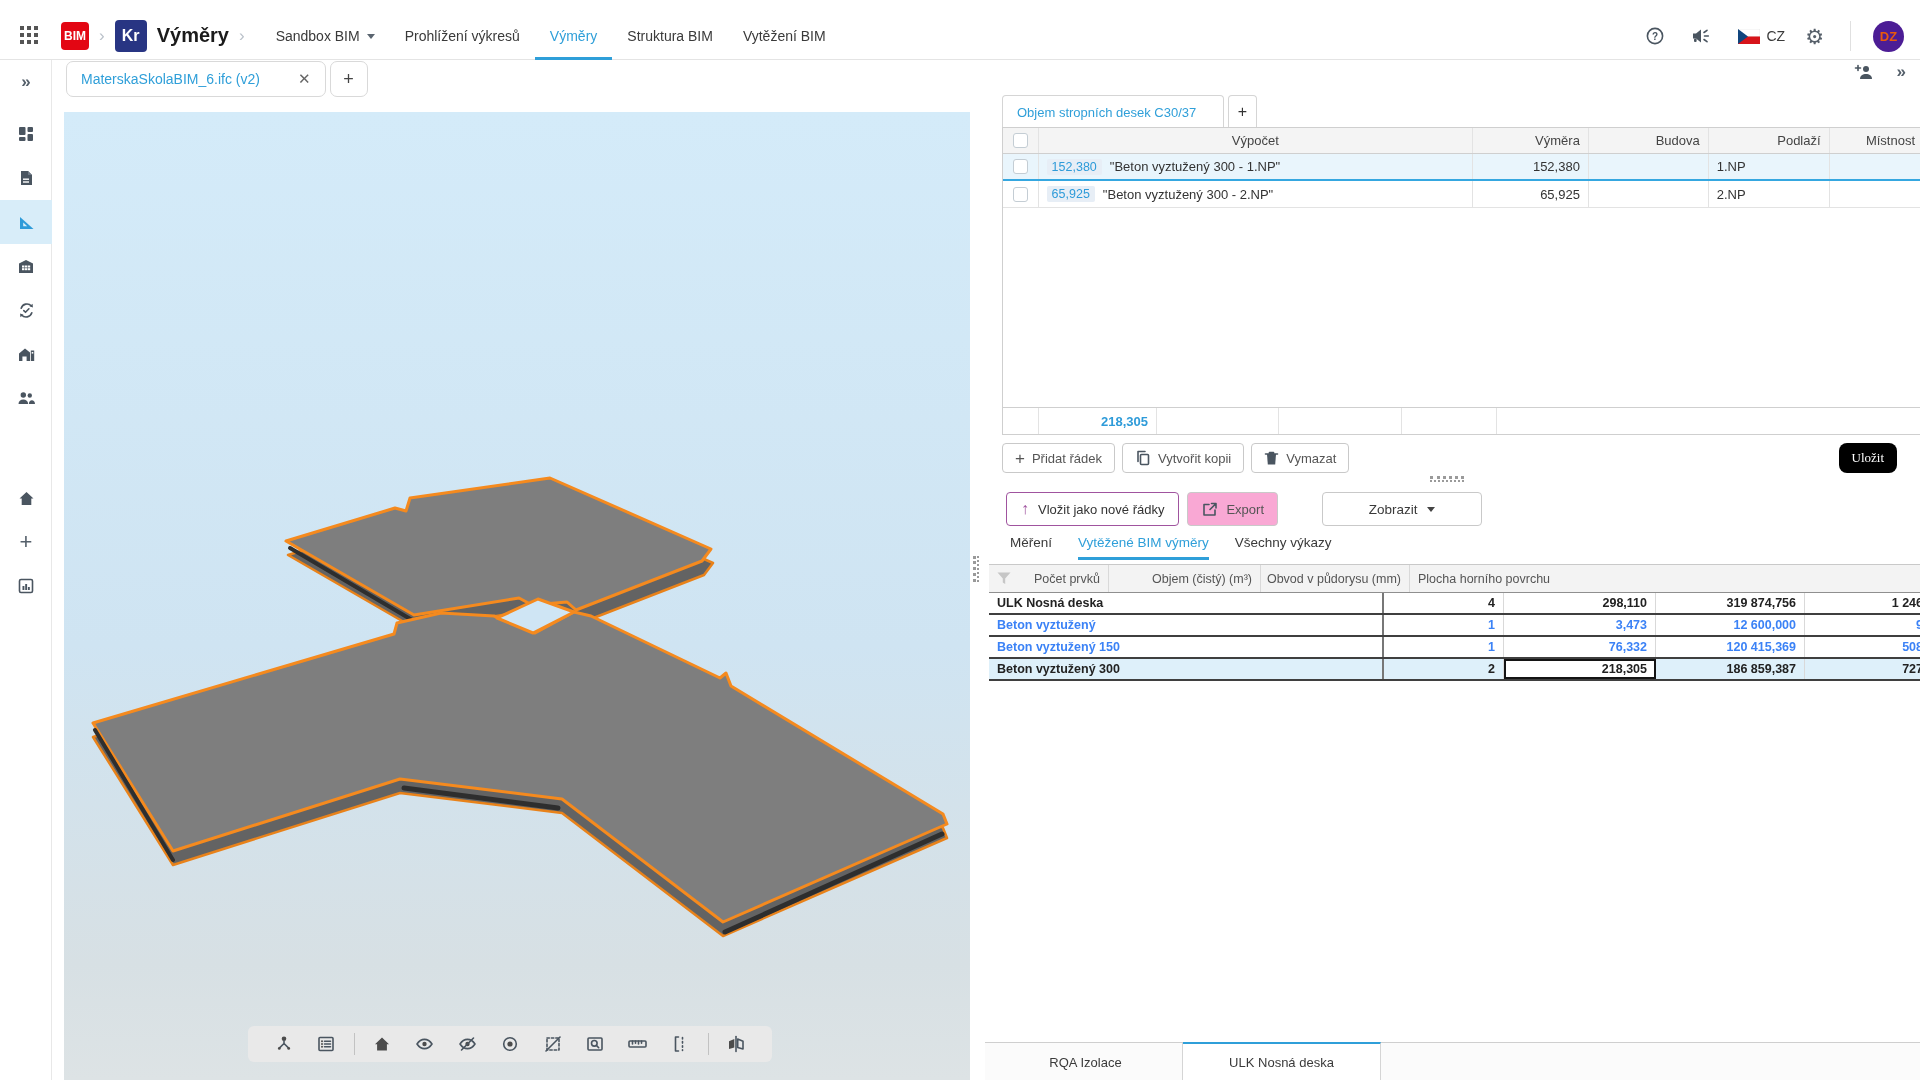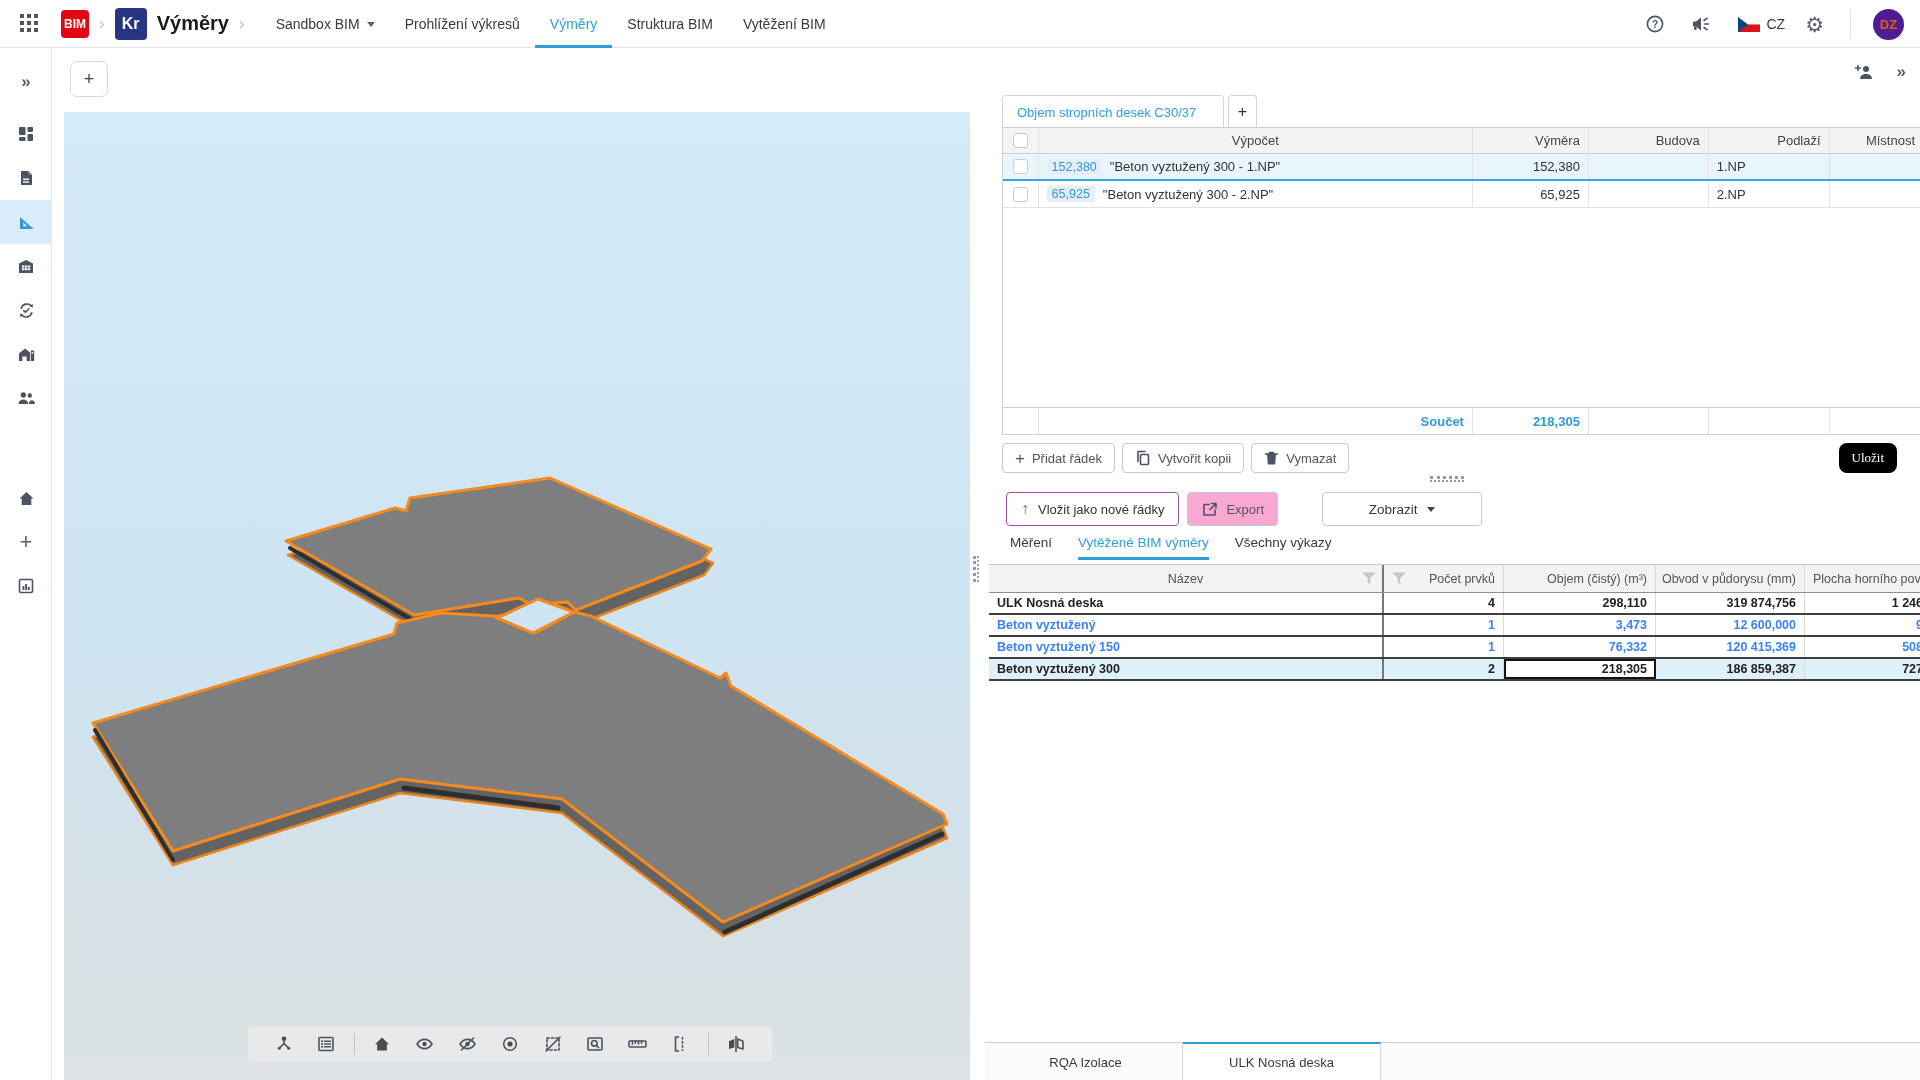--- a/index.html
+++ b/index.html
@@ -2,21 +2,21 @@
 <html><head>
 <meta charset="utf-8">
 <style>
   * { margin:0; padding:0; box-sizing:border-box; }
   html,body { width:1920px; height:1080px; overflow:hidden; background:#fff;
     font-family:"Liberation Sans", sans-serif; color:#333; }
   svg { display:block; }
   .ic { stroke:#4a5560; stroke-width:1.6; fill:none; stroke-linecap:round; stroke-linejoin:round; }
 
   
-  .topbar { position:absolute; left:0; top:0; width:1920px; height:48px; background:#fff;
+  .topbar { position:absolute; left:0; top:12px; width:1920px; height:48px; background:#fff;
     border-bottom:1px solid #e4e4e4; display:flex; align-items:center; z-index:30; }
   .tb-grid { margin-left:20px; cursor:pointer; }
   .crumb-chev { color:#b9c0c9; font-size:17px; margin:0 10px; }
   .logo-red { margin-left:22px; width:28px; height:28px; background:#e30613; border-radius:4px;
     color:#fff; font-weight:bold; font-size:12px; display:flex; align-items:center; justify-content:flex-start;
     padding-left:3px; overflow:hidden; white-space:nowrap; }
   .logo-navy { width:32px; height:32px; background:#283583; border-radius:4px; color:#fff;
     font-weight:bold; font-size:16px; display:flex; align-items:center; justify-content:center; }
   .app-title { font-size:20px; font-weight:bold; color:#1b1b1b; margin-left:10px; }
   .nav { display:flex; align-items:center; height:48px; margin-left:6px; }
@@ -293,20 +293,24 @@
           <rect x="5.5" y="9" width="1.9" height="4"></rect>
           <rect x="8.2" y="7" width="1.9" height="6"></rect>
           <rect x="10.9" y="10" width="1.9" height="3"></rect>
         </g>
       </svg>
   </div>
 </aside>
 
 <section class="viewer">
   <div class="vtabs">
+    <div class="vtab">
+      <span class="vtab-label">MaterskaSkolaBIM_6.ifc (v2)</span>
+      <span class="vtab-close">✕</span>
+    </div>
     <div class="vtab-plus">+</div>
   </div>
 
   <div class="canvas">
     <svg width="906" height="968" viewBox="0 0 906 968">
 
       <path d="M224,443 L333,410 L344,413 L348,400 L488,380 L649,451 L640,463 L514,512 L505,504 L470,507 L457,500 L352,517 Z" fill="#636363" stroke="#e8821a" stroke-width="2.5" stroke-linejoin="round"></path>
       <path d="M222,429 L331,396 L342,399 L346,386 L486,366 L647,437 L638,449 L512,498 L503,490 L468,493 L455,486 L350,503 Z" fill="#7e7e7e" stroke="#f58a1e" stroke-width="3" stroke-linejoin="round"></path>
       <path d="M226,436 L348,508" stroke="#2e2e2e" stroke-width="4" stroke-linecap="round"></path>
 
@@ -454,21 +458,20 @@
         <span>"Beton vyztužený 300 - 2.NP"</span>
       </div>
       <div class="cc c-vym">65,925</div>
       <div class="cc c-bud"></div>
       <div class="cc c-pod">2.NP</div>
       <div class="cc c-mis"></div>
     </div>
     <div class="cempty"></div>
     <div class="crow cfoot">
       <div class="cc c-cb"></div>
-      <div class="cc c-calc">Součet</div>
       <div class="cc c-vym">218,305</div>
       <div class="cc c-bud"></div>
       <div class="cc c-pod"></div>
       <div class="cc c-mis"></div>
     </div>
   </div>
 
   <div class="cactions">
     <button class="btn-ghost">
       <span class="plus-glyph">+</span>
@@ -512,28 +515,20 @@
   </div>
 
   <div class="xtabs">
     <div class="xtab">Měření</div>
     <div class="xtab active">Vytěžené BIM výměry</div>
     <div class="xtab">Všechny výkazy</div>
   </div>
 
   <div class="xtable">
     <div class="xr xh">
-      <div class="xc x-name">
-        <span>Název</span>
-        <span class="funnel-right">
-          <svg width="14" height="13" viewBox="0 0 14 13">
-              <polygon points="0.5,0.5 13.5,0.5 8.2,6.5 8.2,12 5.8,10.5 5.8,6.5" fill="#c6c6c6"></polygon>
-            </svg>
-        </span>
-      </div>
       <div class="xc x-cnt">
         <span>
           <svg width="14" height="13" viewBox="0 0 14 13">
               <polygon points="0.5,0.5 13.5,0.5 8.2,6.5 8.2,12 5.8,10.5 5.8,6.5" fill="#c6c6c6"></polygon>
             </svg>
         </span>
         <span>Počet prvků</span>
       </div>
       <div class="xc x-vol">Objem (čistý) (m³)</div>
       <div class="xc x-per">Obvod v půdorysu (mm)</div>

